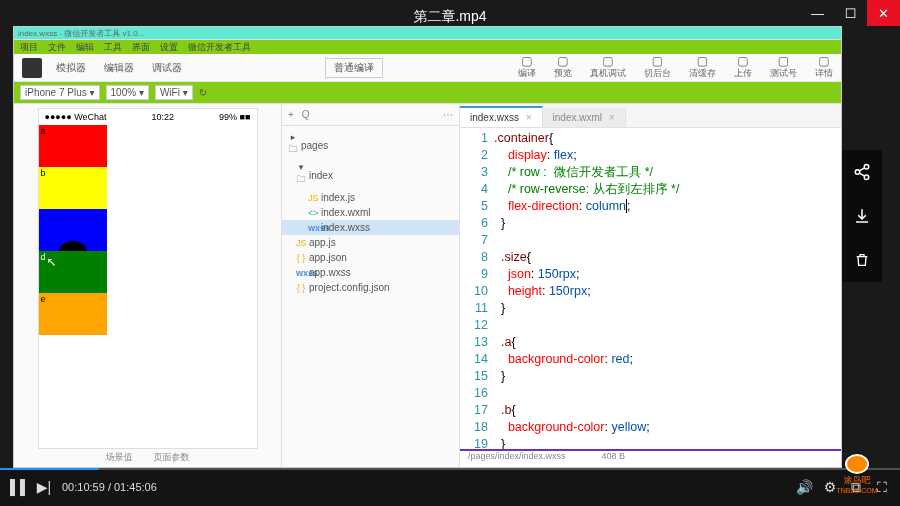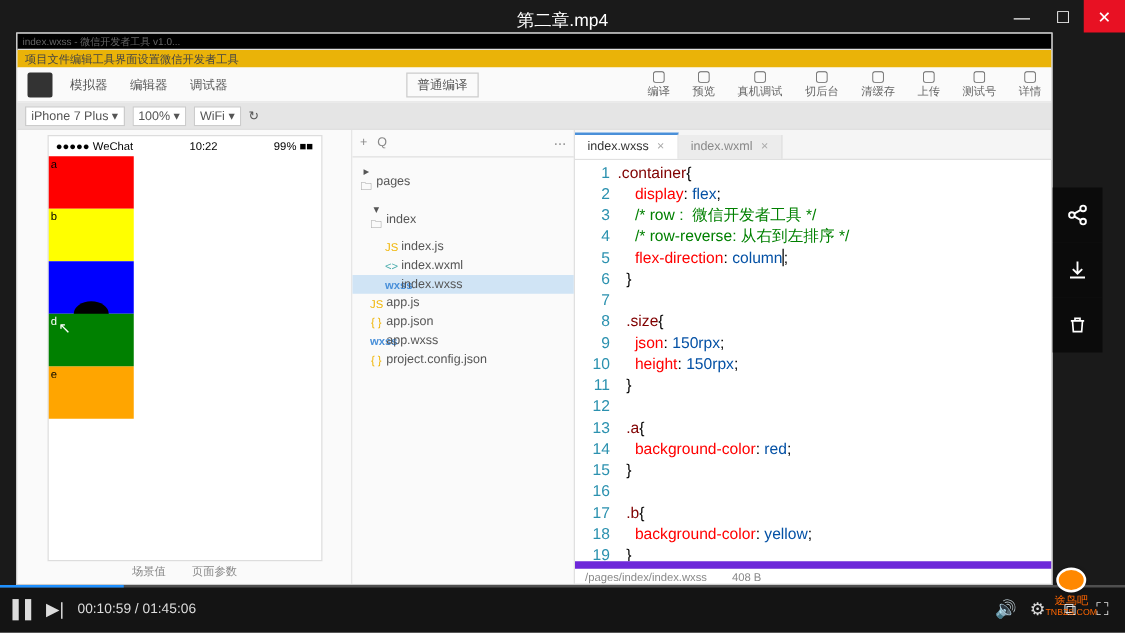--- a/index.html
+++ b/index.html
@@ -5,32 +5,32 @@
 * { margin: 0; padding: 0; box-sizing: border-box; font-family: "Microsoft YaHei", sans-serif; }
 body { width: 900px; height: 506px; background: #1a1a1a; position: relative; overflow: hidden; }
 
 .video-title { position: absolute; top: 8px; left: 50%; transform: translateX(-50%); color: #fff; font-size: 14px; z-index: 100; }
 .window-controls { position: absolute; top: 0; right: 0; display: flex; z-index: 100; }
 .window-controls > div { width: 33px; height: 26px; display: flex; align-items: center; justify-content: center; color: #fff; font-size: 13px; }
 .window-controls > div:last-child { background: #e81123; }
 
 .devtools { position: absolute; top: 26px; left: 13px; right: 58px; bottom: 38px; background: #fff; border: 1px solid #ccc; }
 
-.ide-titlebar { height: 13px; background: #000000; border-bottom: 1px solid #e0e0e0; font-size: 8px; color: #666; padding-left: 4px; line-height: 13px; }
-.ide-menu { height: 14px; background: #eab308; font-size: 9px; color: #444; display: flex; gap: 0; padding-left: 6px; align-items: center; }
+.ide-titlebar { height: 13px; background: #5eead4; border-bottom: 1px solid #e0e0e0; font-size: 8px; color: #666; padding-left: 4px; line-height: 13px; }
+.ide-menu { height: 14px; background: #84cc16; font-size: 9px; color: #444; display: flex; gap: 10px; padding-left: 6px; align-items: center; }
 .ide-top { height: 28px; background: #fafafa; border-bottom: 1px solid #e5e5e5; display: flex; align-items: center; padding: 0 8px; justify-content: space-between; }
 .ide-top-left { display: flex; gap: 6px; align-items: center; }
 .ide-top-left .avatar { width: 20px; height: 20px; background: #333; border-radius: 2px; }
 .mode-tabs { display: flex; gap: 2px; }
 .mode-tab { font-size: 10px; padding: 3px 8px; color: #555; }
 .ide-top-right { display: flex; gap: 18px; font-size: 10px; color: #666; }
 .ide-top-right span { display: flex; flex-direction: column; align-items: center; font-size: 9px; }
 .ide-top-right .ico { font-size: 12px; line-height: 12px; }
 
-.device-bar { height: 22px; background: #e5e5e5; border-bottom: 1px solid #e0e0e0; display: flex; align-items: center; gap: 6px; padding-left: 6px; font-size: 10px; color: #555; }
+.device-bar { height: 22px; background: #84cc16; border-bottom: 1px solid #e0e0e0; display: flex; align-items: center; gap: 6px; padding-left: 6px; font-size: 10px; color: #555; }
 .device-bar select, .device-bar .sel { font-size: 10px; border: 1px solid #ccc; background: #fff; padding: 1px 4px; color: #555; }
 
 .ide-body { display: flex; height: calc(100% - 77px); }
 
 .sim { width: 268px; border-right: 1px solid #e0e0e0; background: #fafafa; display: flex; flex-direction: column; align-items: center; padding-top: 4px; }
 .phone { width: 220px; height: 370px; background: #fff; border: 1px solid #ddd; position: relative; }
 .phone-status { height: 16px; display: flex; justify-content: space-between; align-items: center; font-size: 9px; padding: 0 6px; color: #000; }
 .phone-nav { height: 26px; display: flex; justify-content: space-between; align-items: center; padding: 0 6px; font-size: 11px; }
 .phone-nav .title { position: absolute; left: 50%; transform: translateX(-50%); }
 .capsule { border: 1px solid #333; border-radius: 10px; padding: 1px 6px; font-size: 10px; display: flex; gap: 6px; }
@@ -64,21 +64,21 @@
 .etab { padding: 4px 10px; border-right: 1px solid #e0e0e0; color: #888; background: #ececec; }
 .etab.active { background: #fff; color: #333; border-top: 2px solid #4a90d9; }
 .code { flex: 1; display: flex; font-family: Consolas, monospace; font-size: 12.5px; line-height: 17px; overflow: hidden; }
 .gutter { width: 34px; text-align: right; color: #2b91af; padding-right: 6px; padding-top: 2px; }
 .lines { flex: 1; padding-top: 2px; white-space: pre; color: #000; }
 .lines .sel { color: #800000; }
 .lines .prop { color: #ff0000; }
 .lines .val { color: #0451a5; }
 .lines .cmt { color: #008000; }
 .caret { border-right: 1px solid #000; }
-.ed-status { height: 18px; font-size: 9px; color: #888; border-top: 6px solid #6d28d9; display: flex; align-items: flex-end; padding-left: 8px; gap: 20px; }
+.ed-status { height: 18px; font-size: 9px; color: #888; border-top: 2px solid #6d28d9; display: flex; align-items: flex-start; padding-left: 8px; gap: 36px; }
 
 .right-rail { position: absolute; right: 18px; top: 150px; width: 40px; display: flex; flex-direction: column; gap: 0; }
 .right-rail > div { width: 40px; height: 44px; background: rgba(0,0,0,0.55); color: #fff; display: flex; align-items: center; justify-content: center; font-size: 17px; }
 
 .player { position: absolute; left: 0; right: 0; bottom: 0; height: 38px; background: rgba(20,20,20,0.9); display: flex; align-items: center; padding: 0 10px; gap: 10px; color: #ddd; font-size: 11px; }
 .progress { position: absolute; left: 0; right: 0; top: 0; height: 2px; background: rgba(255,255,255,0.25); }
 .progress .fill { height: 100%; width: 11%; background: #1e90ff; }
 .player .spacer { flex: 1; }
 .pbtn { font-size: 14px; width: 16px; text-align: center; }
 

